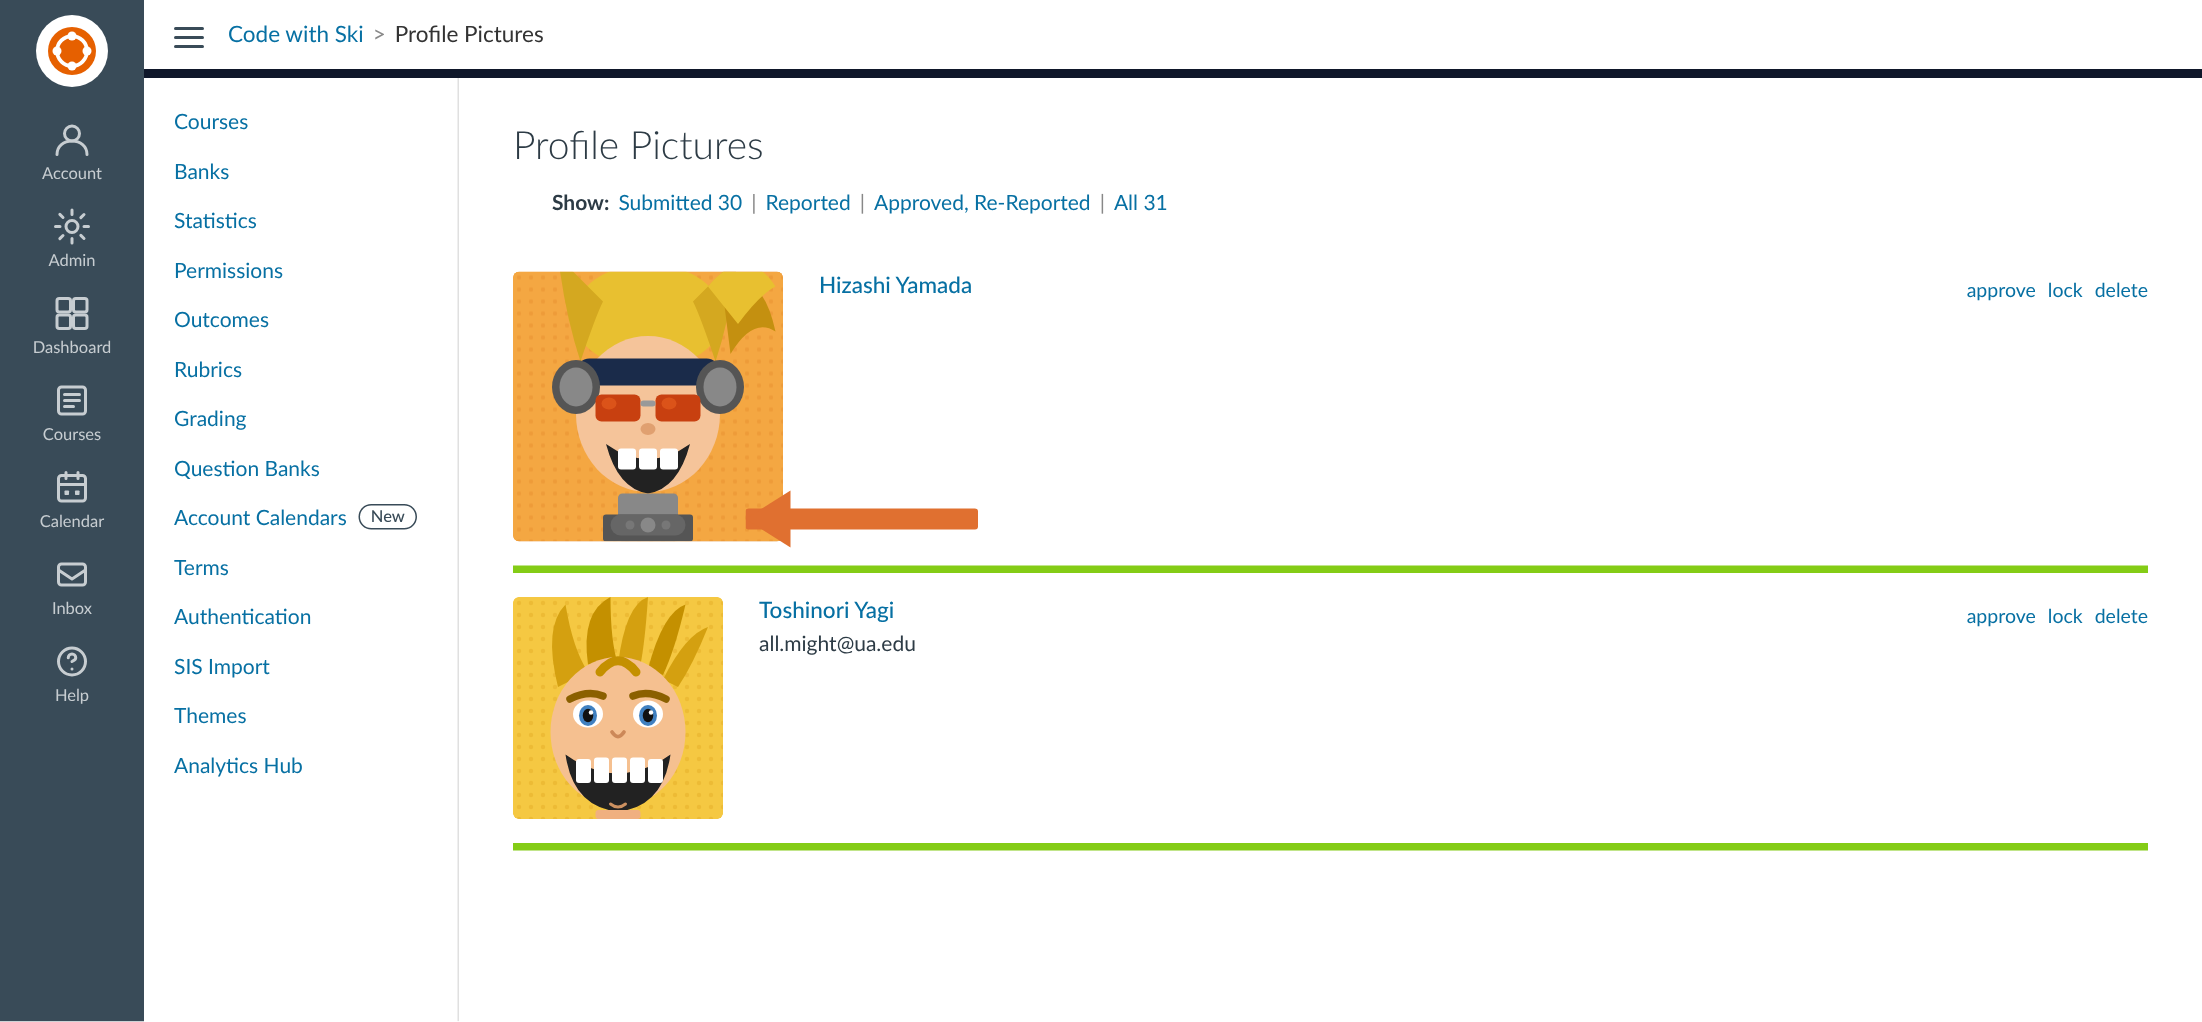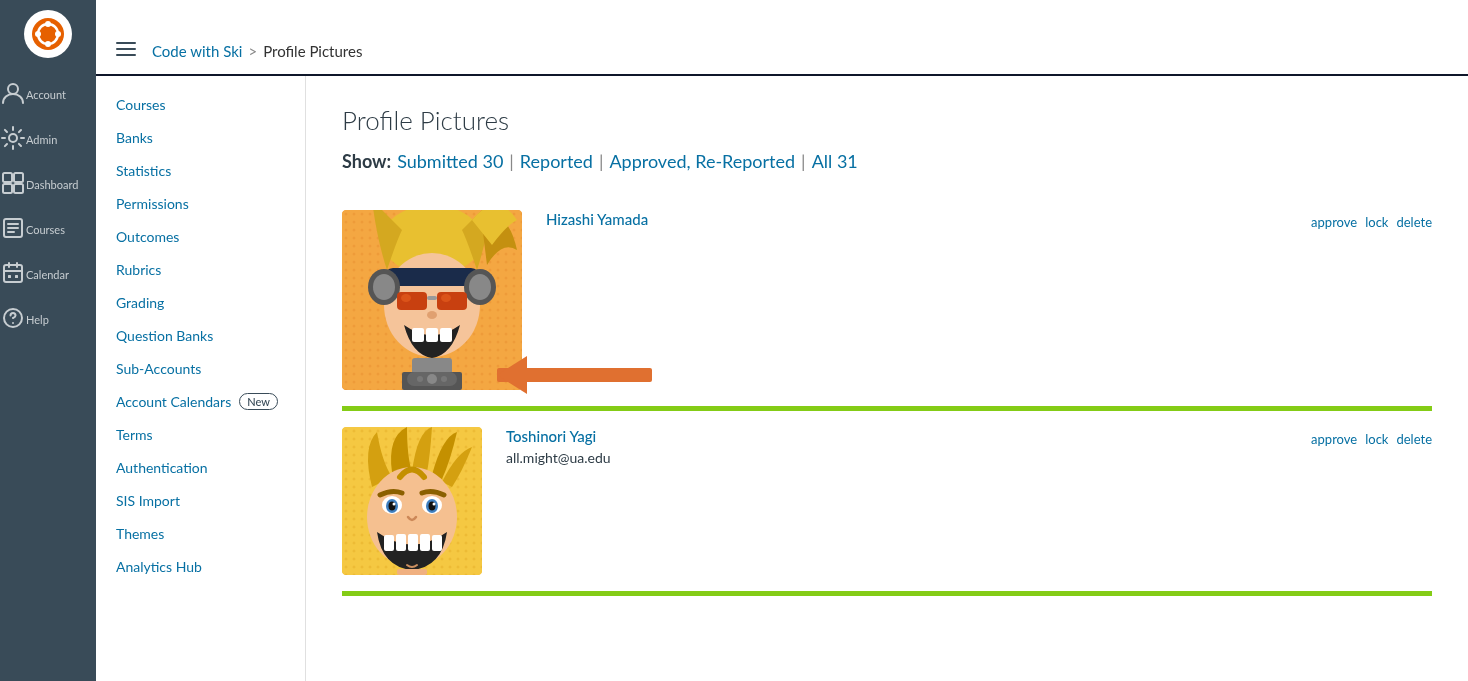--- a/index.html
+++ b/index.html
@@ -22,21 +22,21 @@
       border-radius: 50%;
       background: #fff;
       display: flex;
       align-items: center;
       justify-content: center;
       margin-bottom: 14px;
     }
     .nav-rail-logo svg { width: 36px; height: 36px; }
     .nav-item {
       display: flex;
-      flex-direction: row;
+      flex-direction: column;
       align-items: center;
       color: #C7CDD1;
       font-size: 11px;
       padding: 8px 0;
       width: 100%;
       cursor: pointer;
       text-decoration: none;
     }
     .nav-item .nav-icon {
       width: 26px;
@@ -53,26 +53,25 @@
     .main-area {
       flex: 1;
       display: flex;
       flex-direction: column;
       overflow: hidden;
     }
 
     
     .top-bar {
       display: flex;
-      align-items: flex-start;
+      align-items: flex-end;
       padding: 14px 20px;
-      border-bottom: 2px solid #0f172a;
+      border-bottom: 6px solid #0f172a;
       background: #fff;
       flex-shrink: 0;
-      margin-top: 28px;
     }
     .hamburger-icon {
       width: 20px;
       height: 14px;
       display: flex;
       flex-direction: column;
       justify-content: space-between;
       margin-right: 16px;
       cursor: pointer;
     }
@@ -140,23 +139,24 @@
     .page-title {
       font-size: 26px;
       font-weight: 300;
       color: #2D3B45;
       margin-bottom: 14px;
     }
     .show-bar {
       display: flex;
       align-items: center;
       gap: 6px;
-      font-size: 18px;
+      font-size: 14px;
       margin-bottom: 22px;
       flex-wrap: wrap;
+      margin-left: 26px;
     }
     .show-label { font-weight: bold; color: #2D3B45; }
     .show-link { color: #0770A3; text-decoration: none; cursor: pointer; }
     .show-sep { color: #888; }
     .show-link.bold { font-weight: normal; }
 
     
     .profile-entry {
       display: flex;
       align-items: flex-start;
@@ -291,20 +291,29 @@
       <svg width="24" height="24" viewBox="0 0 24 24" fill="none">
         <rect x="3" y="4" width="18" height="17" rx="2" stroke="#C7CDD1" stroke-width="2" fill="none"></rect>
         <path d="M16 2v4M8 2v4M3 10h18" stroke="#C7CDD1" stroke-width="2" stroke-linecap="round"></path>
         <rect x="7" y="14" width="3" height="3" rx="0.5" fill="#C7CDD1"></rect>
         <rect x="14" y="14" width="3" height="3" rx="0.5" fill="#C7CDD1"></rect>
       </svg>
     </div>
     <span class="nav-label">Calendar</span>
   </a>
 
+  <a class="nav-item">
+    <div class="nav-icon">
+      <svg width="24" height="24" viewBox="0 0 24 24" fill="none">
+        <rect x="3" y="5" width="18" height="14" rx="2" stroke="#C7CDD1" stroke-width="2" fill="none"></rect>
+        <path d="M3 9l9 6 9-6" stroke="#C7CDD1" stroke-width="2" stroke-linecap="round" stroke-linejoin="round"></path>
+      </svg>
+    </div>
+    <span class="nav-label">Inbox</span>
+  </a>
 
   <a class="nav-item">
     <div class="nav-icon">
       <svg width="24" height="24" viewBox="0 0 24 24" fill="none">
         <circle cx="12" cy="12" r="9" stroke="#C7CDD1" stroke-width="2" fill="none"></circle>
         <path d="M9.5 9.5c0-1.38 1.12-2.5 2.5-2.5s2.5 1.12 2.5 2.5c0 1.5-1.5 2-2.5 2.5" stroke="#C7CDD1" stroke-width="2" stroke-linecap="round"></path>
         <circle cx="12" cy="17" r="1" fill="#C7CDD1"></circle>
       </svg>
     </div>
     <span class="nav-label">Help</span>
@@ -330,21 +339,20 @@
 
     <aside class="sidebar">
       <a class="sidebar-link">Courses</a>
       <a class="sidebar-link">Banks</a>
       <a class="sidebar-link">Statistics</a>
       <a class="sidebar-link">Permissions</a>
       <a class="sidebar-link">Outcomes</a>
       <a class="sidebar-link">Rubrics</a>
       <a class="sidebar-link">Grading</a>
       <a class="sidebar-link">Question Banks</a>
-      <a class="sidebar-link">Sub-Accounts</a>
       <a class="sidebar-link with-badge">
         <span>Account Calendars</span>
         <span class="new-badge">New</span>
       </a>
       <a class="sidebar-link">Terms</a>
       <a class="sidebar-link">Authentication</a>
       <a class="sidebar-link">SIS Import</a>
       <a class="sidebar-link">Themes</a>
       <a class="sidebar-link">Analytics Hub</a>
     </aside>

